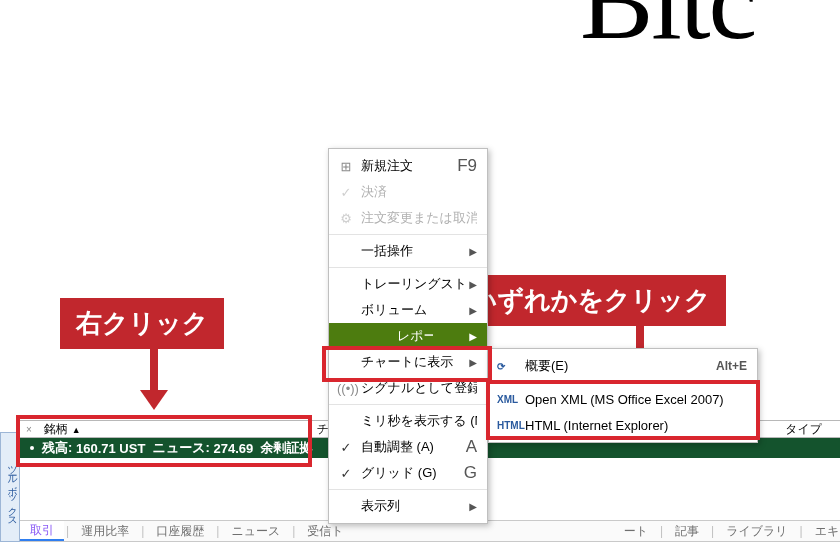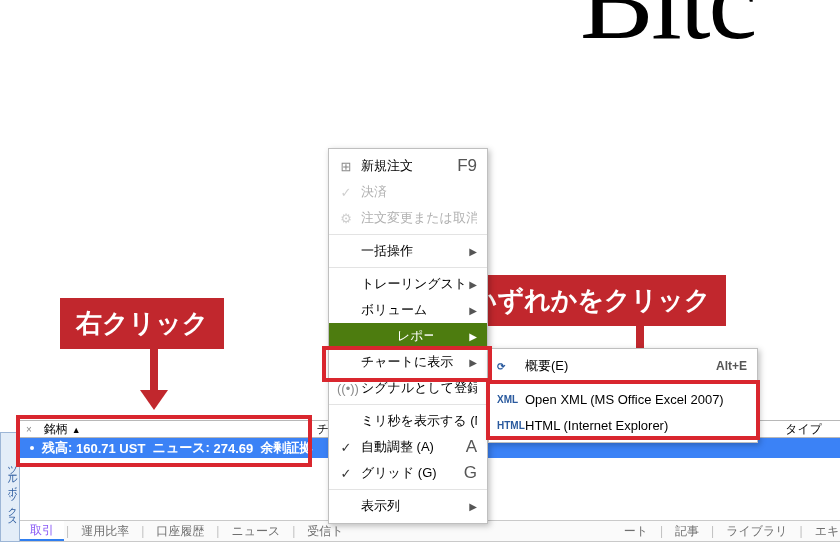--- a/index.html
+++ b/index.html
@@ -91,21 +91,21 @@
   .colhdr .cell { padding: 0 8px; white-space: nowrap; }
   .sort-ind { font-size: 9px; padding-left: 4px; }
 
   
   .status-row {
     position: absolute;
     left: 20px;
     right: 0;
     top: 438px;
     height: 20px;
-    background: #3b82f6;
+    background: #14532d;
     color: #fff;
     font-size: 13px;
     font-weight: bold;
     display: flex;
     align-items: center;
     padding-left: 10px;
   }
   .status-row .dot { width:4px;height:4px;background:#fff;border-radius:50%;margin-right:8px; }
 
   

